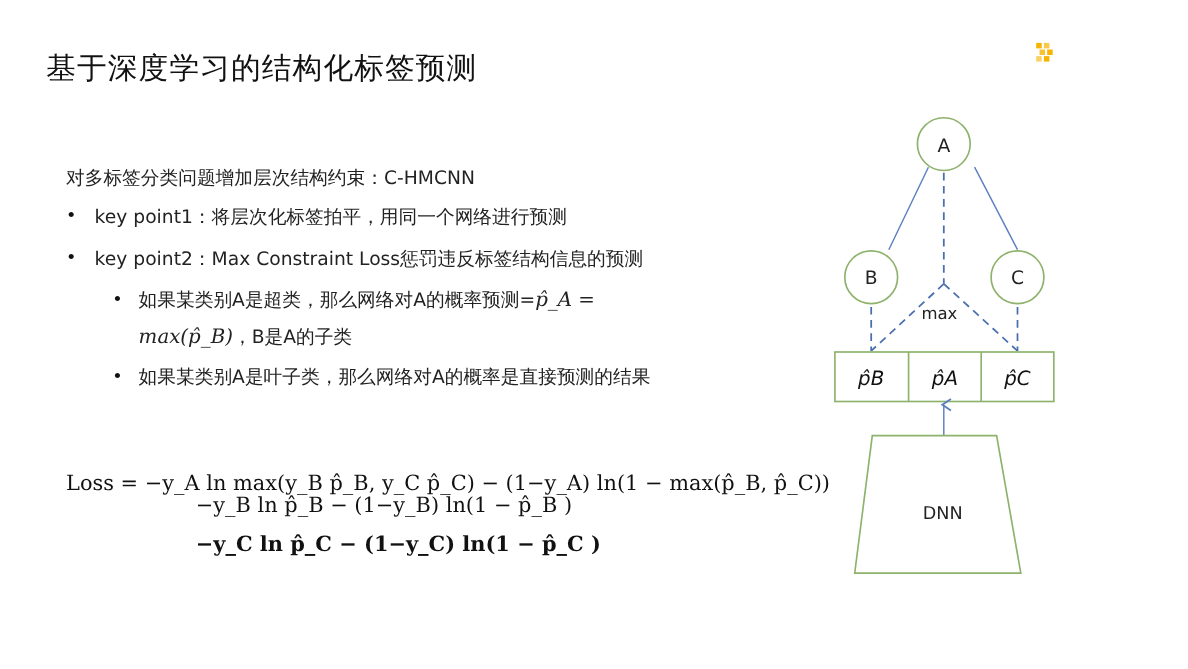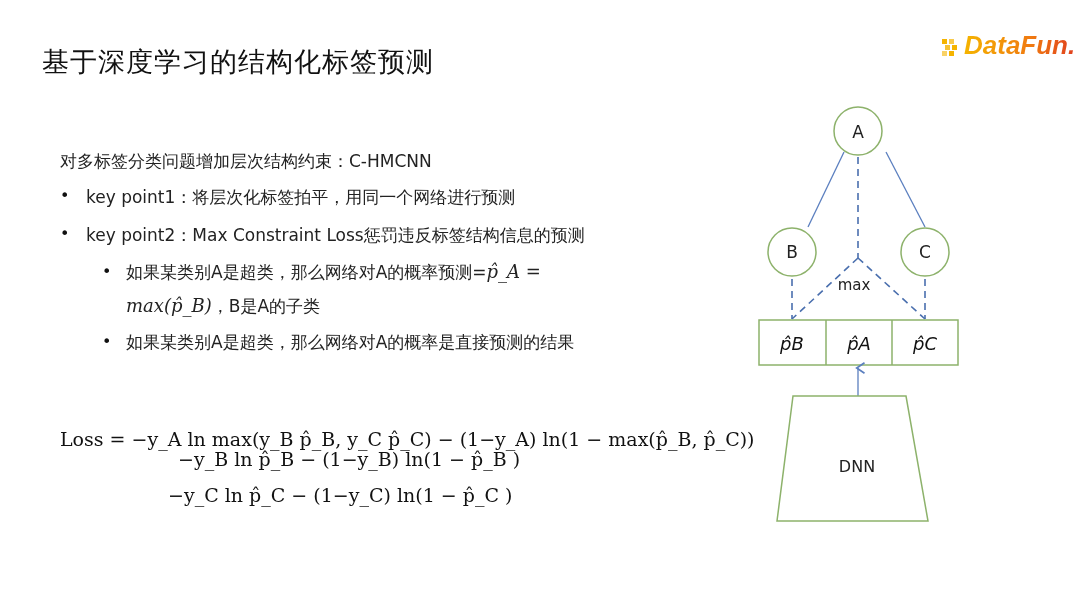--- a/index.html
+++ b/index.html
@@ -22,45 +22,44 @@
 
 <div class="logo">
   <div class="logo-dots">
     <span style="left:0;top:0"></span>
       <span style="left:7px;top:0;opacity:.7"></span>
     <span style="left:3px;top:6px;opacity:.8"></span>
       <span style="left:10px;top:6px"></span>
     <span style="left:0;top:12px;opacity:.6"></span>
       <span style="left:7px;top:12px"></span>
   </div>
-  <div class="logo-text">DataFun.</div>
 </div>
 
 <div class="body-text" style="left:60px;top:150px;">对多标签分类问题增加层次结构约束：C-HMCNN</div>
 
 <div class="bullet" style="left:60px;top:186px;">•</div>
 <div class="body-text" style="left:86px;top:186px;">key  point1：将层次化标签拍平，用同一个网络进行预测</div>
 
 <div class="bullet" style="left:60px;top:224px;">•</div>
 <div class="body-text" style="left:86px;top:224px;">key  point2：Max  Constraint  Loss惩罚违反标签结构信息的预测</div>
 
 <div class="bullet" style="left:102px;top:262px;">•</div>
 <div class="body-text" style="left:126px;top:261px;">
   <span>如果某类别A是超类，那么网络对A的概率预测=</span><span class="math" style="font-size:18px;font-style:italic;">p̂_A =</span>
 </div>
 <div class="body-text" style="left:126px;top:295px;">
   <span class="math" style="font-size:18px;">max(p̂_B)</span><span>，B是A的子类</span>
 </div>
 
 <div class="bullet" style="left:102px;top:332px;">•</div>
-<div class="body-text" style="left:126px;top:331px;">如果某类别A是超类，那么网络对A的概率是直接预测的结果</div>
+<div class="body-text" style="left:126px;top:331px;">如果某类别A是叶子类，那么网络对A的概率是直接预测的结果</div>
 
 <div class="formula" style="left:60px;top:412px;margin-top:16px;">Loss = −y_A ln max(y_B p̂_B, y_C p̂_C) − (1−y_A) ln(1 − max(p̂_B, p̂_C))</div>
 <div class="formula" style="left:178px;top:448px;">−y_B ln p̂_B − (1−y_B) ln(1 − p̂_B )</div>
-<div class="formula" style="left:168px;top:484px;">−y_C ln p̂_C − (1−y_C) ln(1 − p̂_C )</div>
+<div class="formula" style="left:178px;top:484px;font-weight:bold;">−y_C ln p̂_C − (1−y_C) ln(1 − p̂_C )</div>
 
 <svg style="position:absolute;left:740px;top:100px;" width="240" height="430">
   <defs>
     <marker id="arr" markerWidth="10" markerHeight="10" refX="5" refY="2" orient="auto-start-reverse">
       <path d="M1,7 L5,1 L9,7" fill="none" stroke="#5b7fbf" stroke-width="1.3"></path>
     </marker>
   </defs>
 
   <line x1="104" y1="52" x2="68" y2="127" stroke="#5b7fbf" stroke-width="1.3"></line>
   <line x1="146" y1="52" x2="185" y2="127" stroke="#5b7fbf" stroke-width="1.3"></line>

